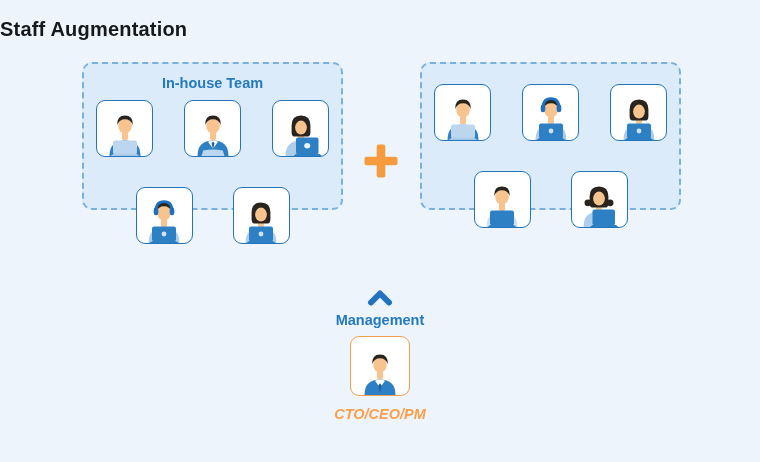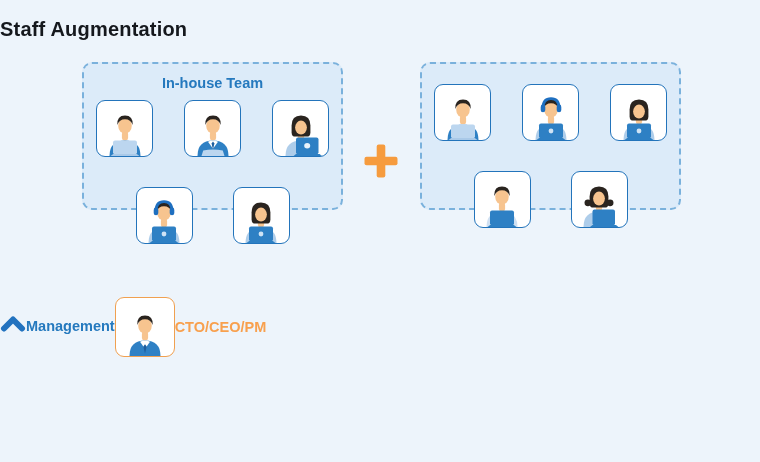--- a/index.html
+++ b/index.html
@@ -31,35 +31,35 @@
   .member-card{
     width:57px;height:57px;box-sizing:border-box;background:#fff;
     border:1.6px solid var(--card-border,#2374bb);border-radius:9px;
     overflow:hidden;display:flex;align-items:flex-end;justify-content:center;
   }
   .avatar{display:block;width:48px;height:48px;}
   .avatar svg{display:block;}
   .plus{position:absolute;left:362px;top:142px;width:38px;height:38px;}
   .management{
     position:absolute;left:0;top:289px;width:100%;
-    display:flex;flex-direction:row;align-items:center;
+    display:flex;flex-direction:column;align-items:center;
   }
   .chevron{width:26px;height:17px;}
   .mgmt-label{
     margin-top:6px;font-size:14.5px;font-weight:700;
     color:var(--team-title,#2579be);
   }
   .mgmt-card{
     margin-top:8px;width:60px;height:60px;box-sizing:border-box;background:#fff;
     border:1.6px solid var(--management-border,#f0a050);border-radius:9px;
     overflow:hidden;display:flex;align-items:flex-end;justify-content:center;
   }
   .mgmt-role{
     margin-top:10px;text-align:center;font-size:14.5px;font-weight:700;
-    line-height:1.22;color:var(--management-text,#f8a04e);
+    line-height:1.22;color:var(--management-text,#f8a04e);font-style:italic;
   }
   .mgmt-role span{display:block;}
 </style>
 </head>
 <body>
 
 <div class="page">
 
   <h1 class="title">Staff Augmentation</h1>
 

